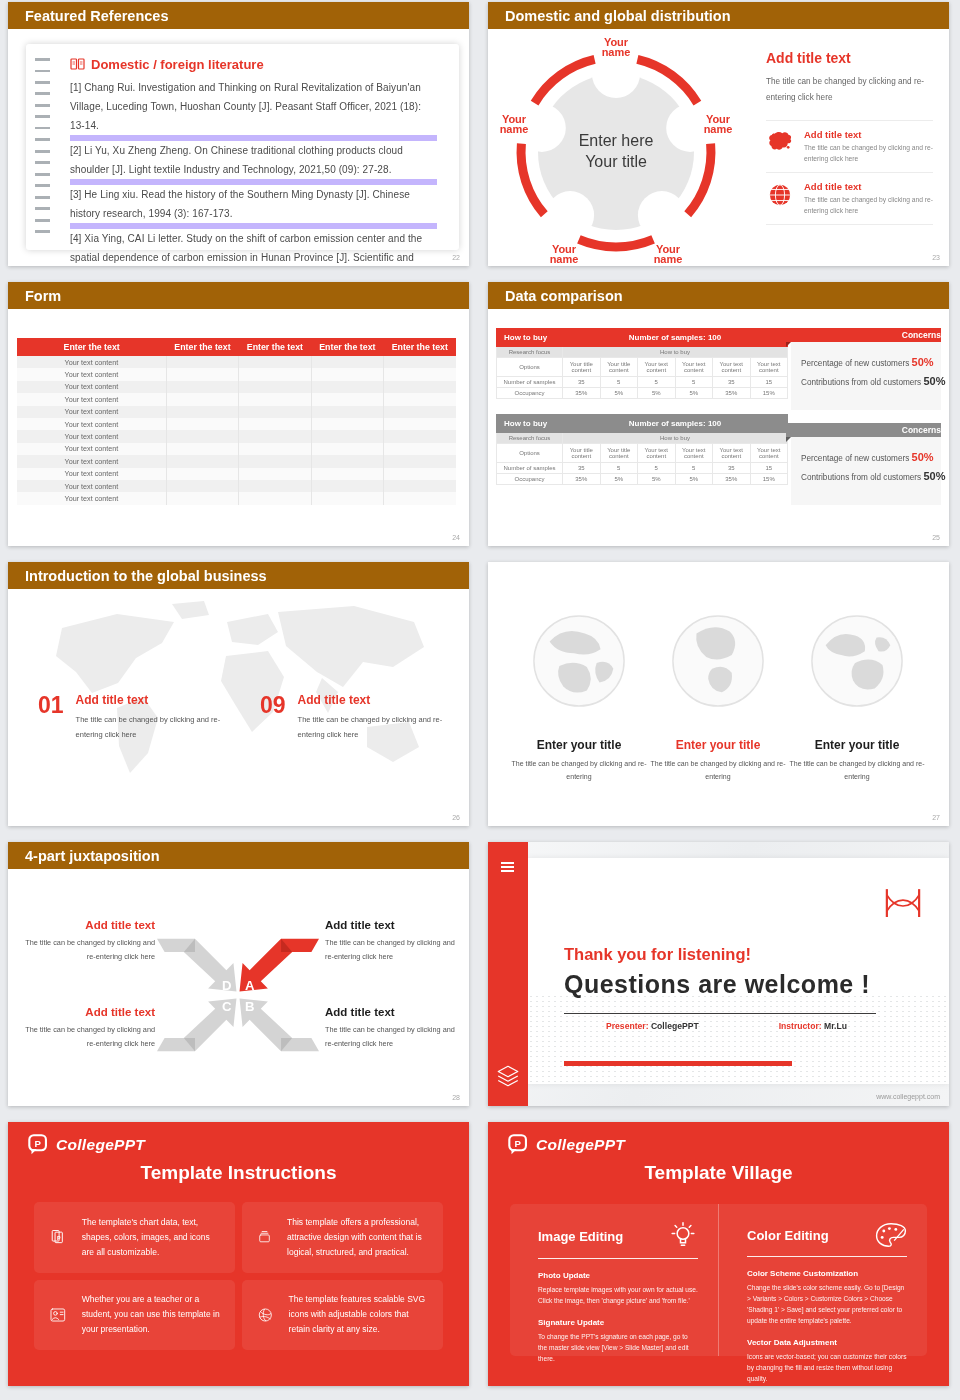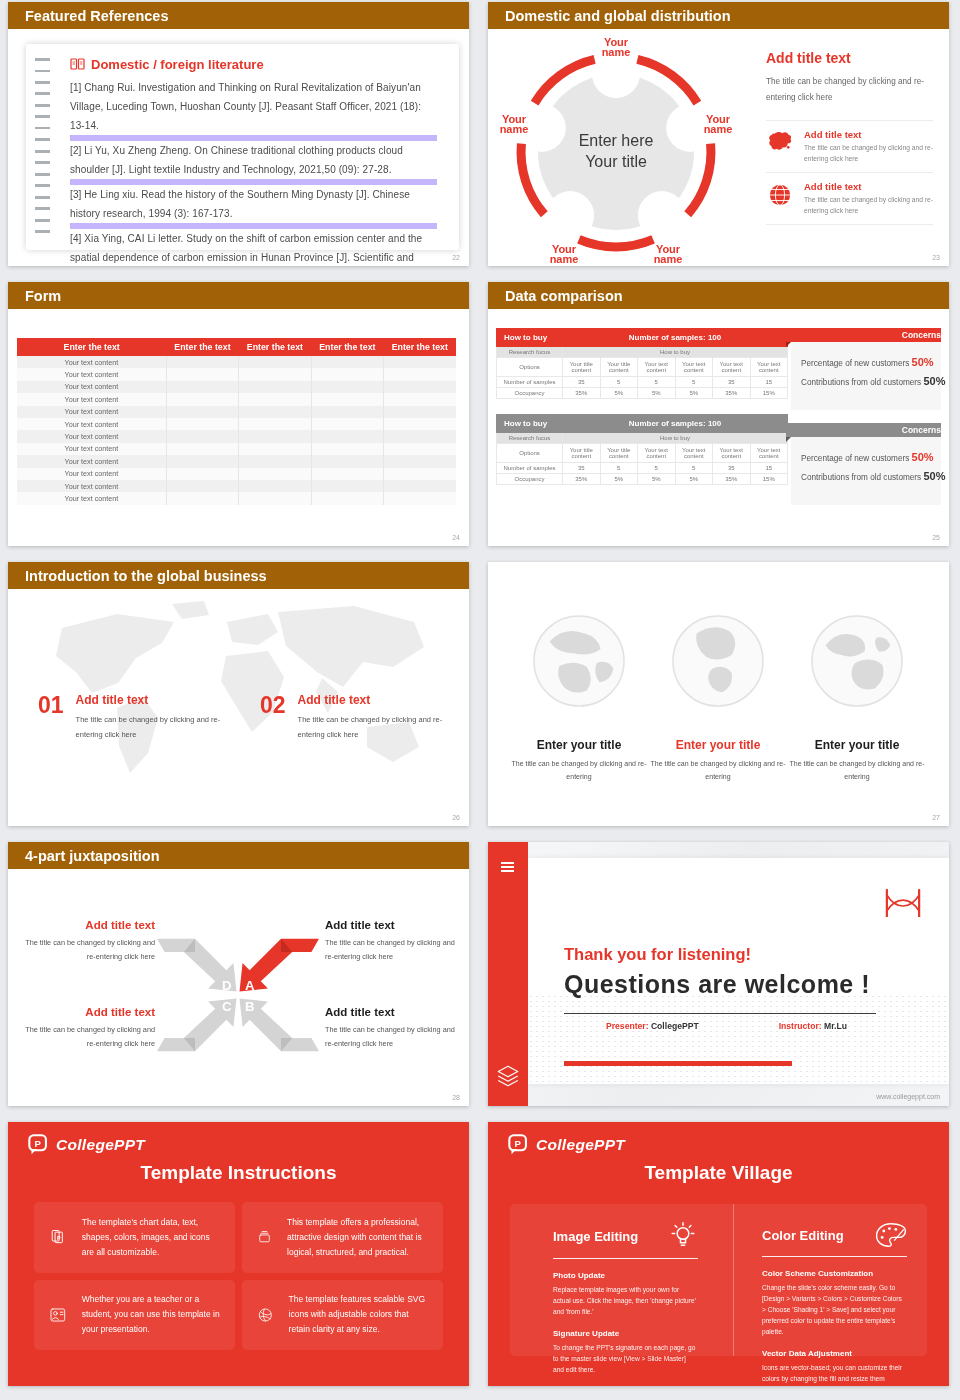--- a/index.html
+++ b/index.html
@@ -131,21 +131,21 @@
   .brand-name { color:#fff; font-weight:bold; font-style:italic; font-size:15.5px; letter-spacing:.3px; }
   .panel-title { position:absolute; left:0; right:0; top:40px; text-align:center;
                  color:#fff; font-size:19px; font-weight:bold; }
   .inst-grid { position:absolute; left:26px; right:26px; top:80px; bottom:36px;
                display:grid; grid-template-columns:1fr 1fr; gap:7px; }
   .inst-card { background:rgba(255,255,255,.08); border-radius:5px; display:flex;
                align-items:center; padding:0 15px; gap:15px; }
   .inst-text { font-size:8.5px; line-height:15px; color:#fff; }
   .tut-panel { position:absolute; left:22px; right:22px; top:82px; bottom:30px;
                background:rgba(255,255,255,.07); border-radius:5px; display:flex; }
-  .tut-col { flex:1; padding:17px 20px 0 28px;margin-left:15px; }
+  .tut-col { flex:1; padding:17px 20px 0 28px; }
   .tut-col + .tut-col { border-left:1px solid rgba(255,255,255,.3); }
   .tut-head { display:flex; justify-content:space-between; align-items:center;
               border-bottom:1.5px solid rgba(255,255,255,.9); padding-bottom:7px; }
   .tut-head h3 { font-size:13px; color:#fff; font-weight:bold; }
   .tut-sub { margin-top:12px; font-size:8px; font-weight:bold; color:#fff; }
   .tut-body { margin-top:4px; font-size:6.6px; line-height:11px; color:rgba(255,255,255,.93); }
 </style>
 </head>
 <body>
 
@@ -489,21 +489,21 @@
         </g>
       </svg>
       <div class="gb-item gb-1">
         <div class="gb-num">01</div>
         <div>
           <div class="gb-head">Add title text</div>
           <div class="gb-body">The title can be changed by clicking and re-entering click here</div>
         </div>
       </div>
       <div class="gb-item gb-2">
-        <div class="gb-num">02</div>
+        <div class="gb-num">09</div>
         <div>
           <div class="gb-head">Add title text</div>
           <div class="gb-body">The title can be changed by clicking and re-entering click here</div>
         </div>
       </div>
       <div class="pnum">26</div>
     </div>
   </div>
 
   <div class="cell">

